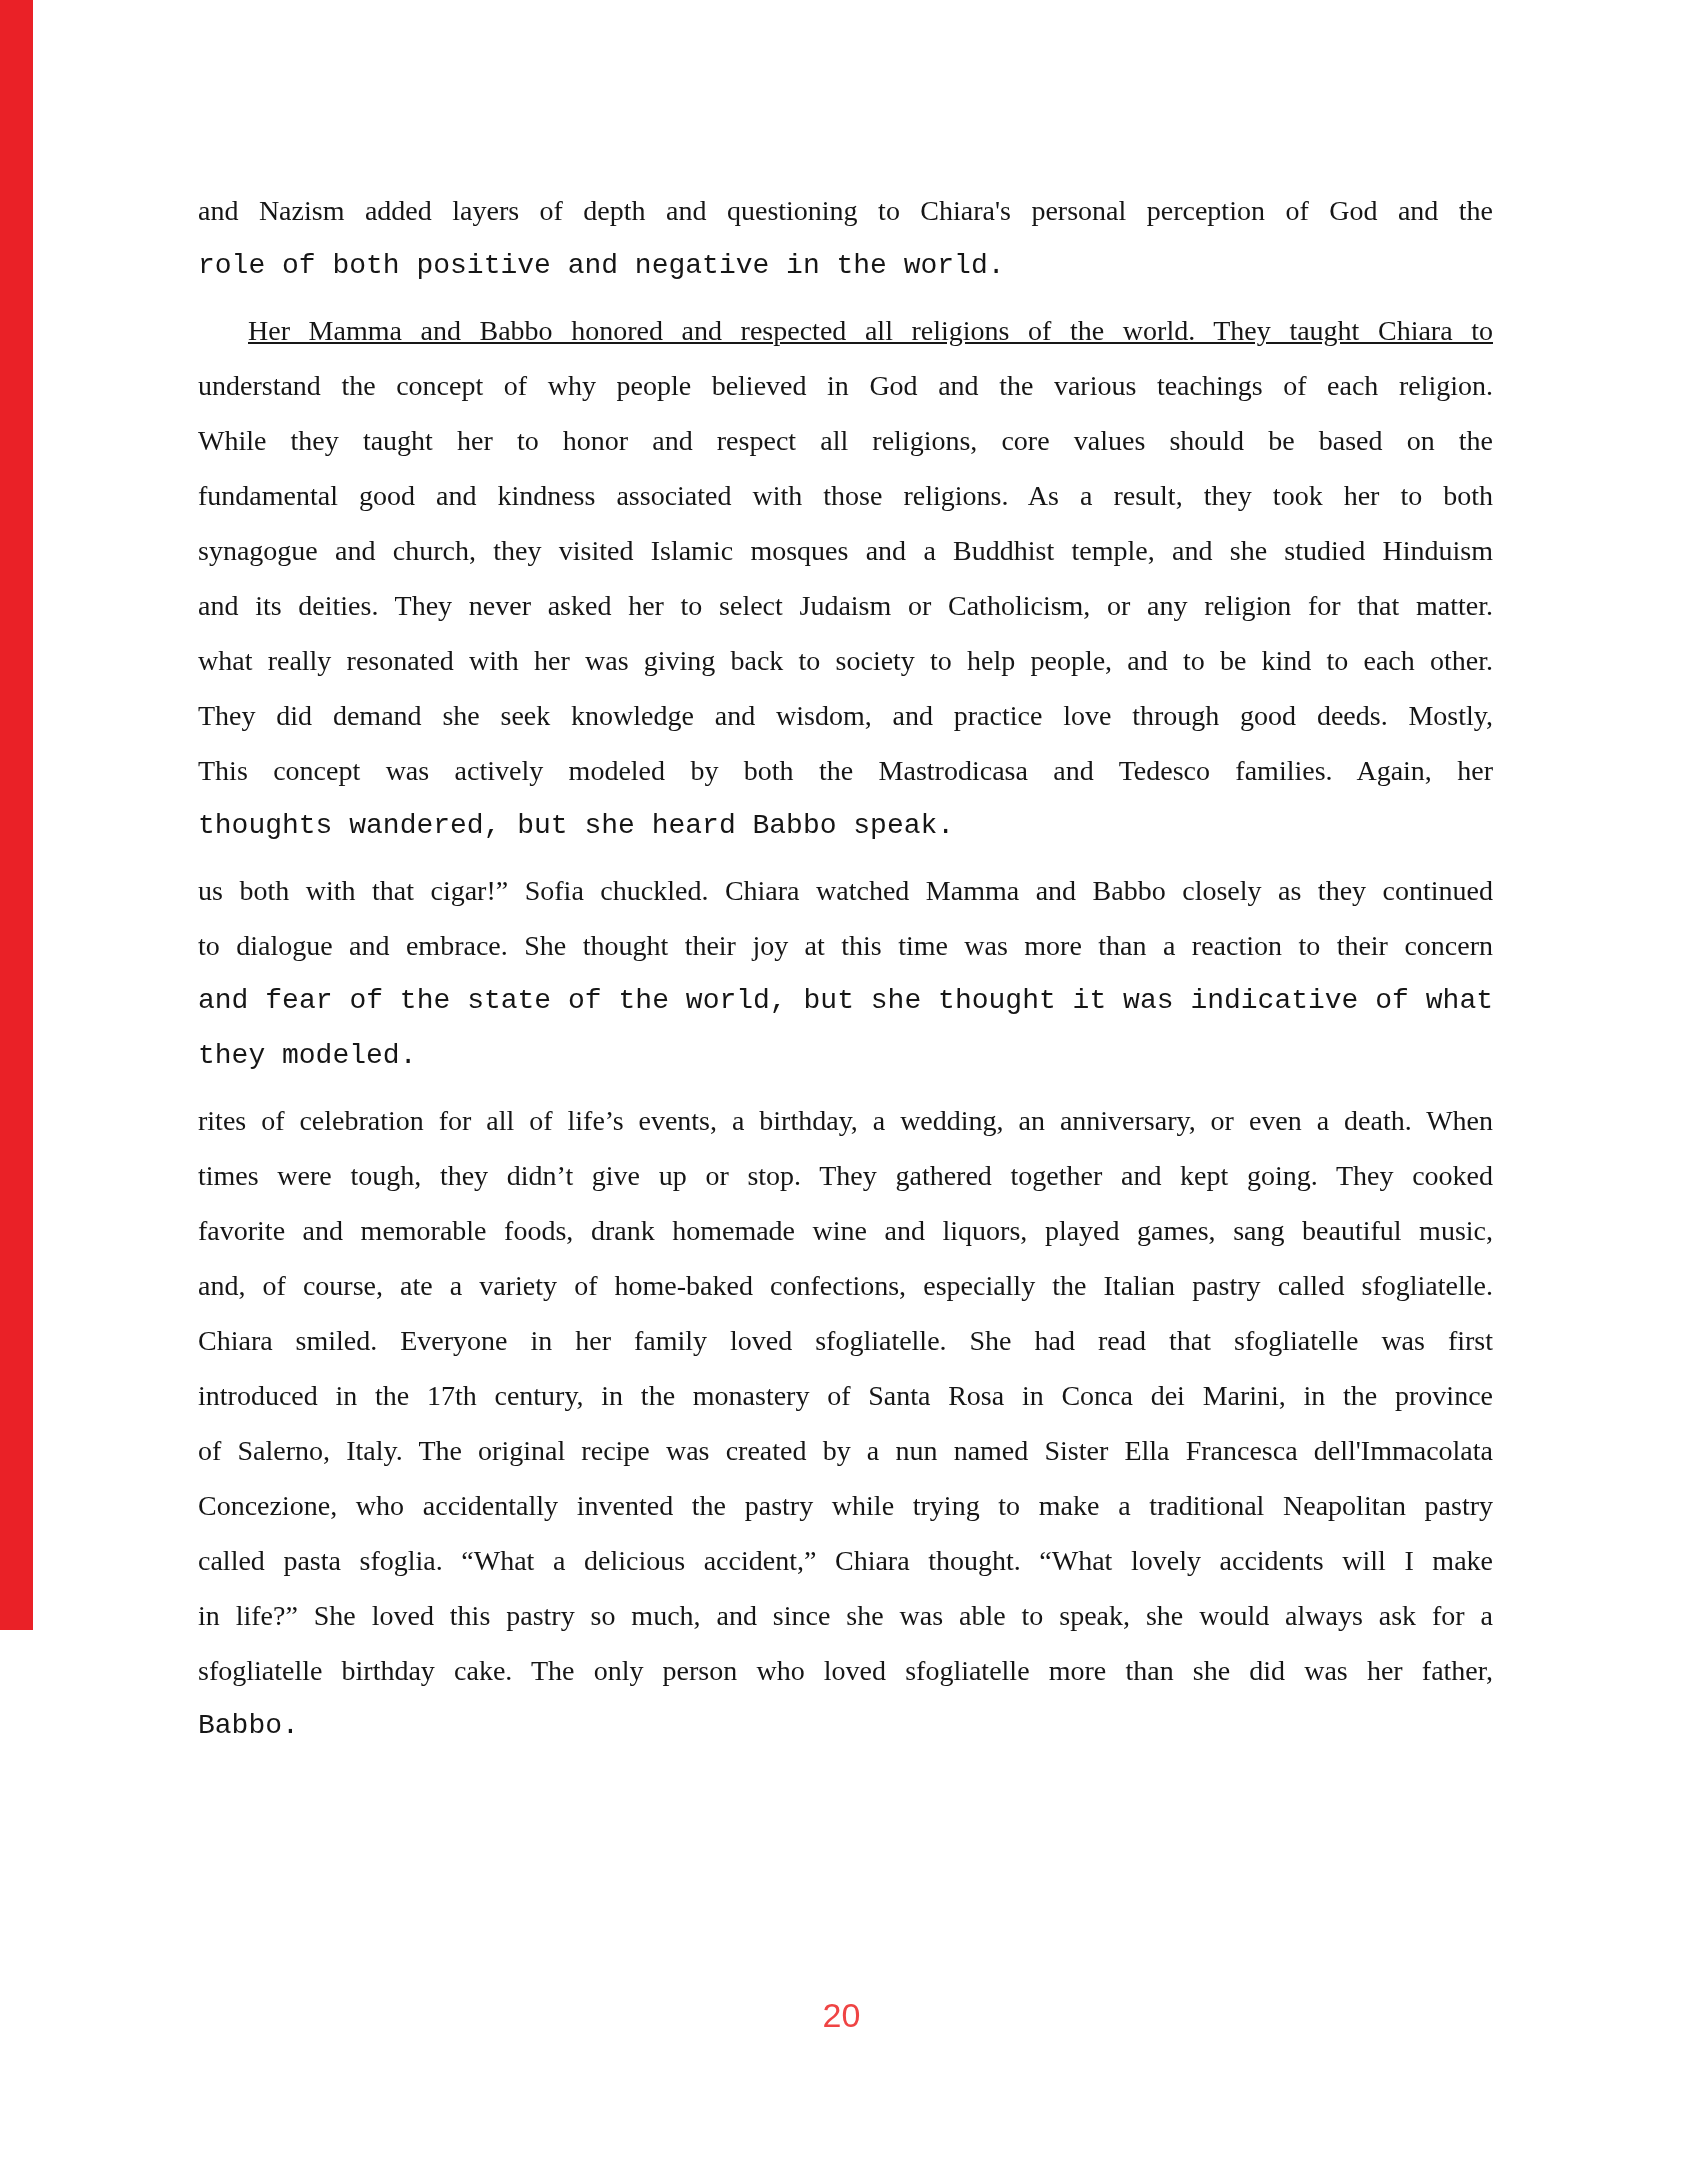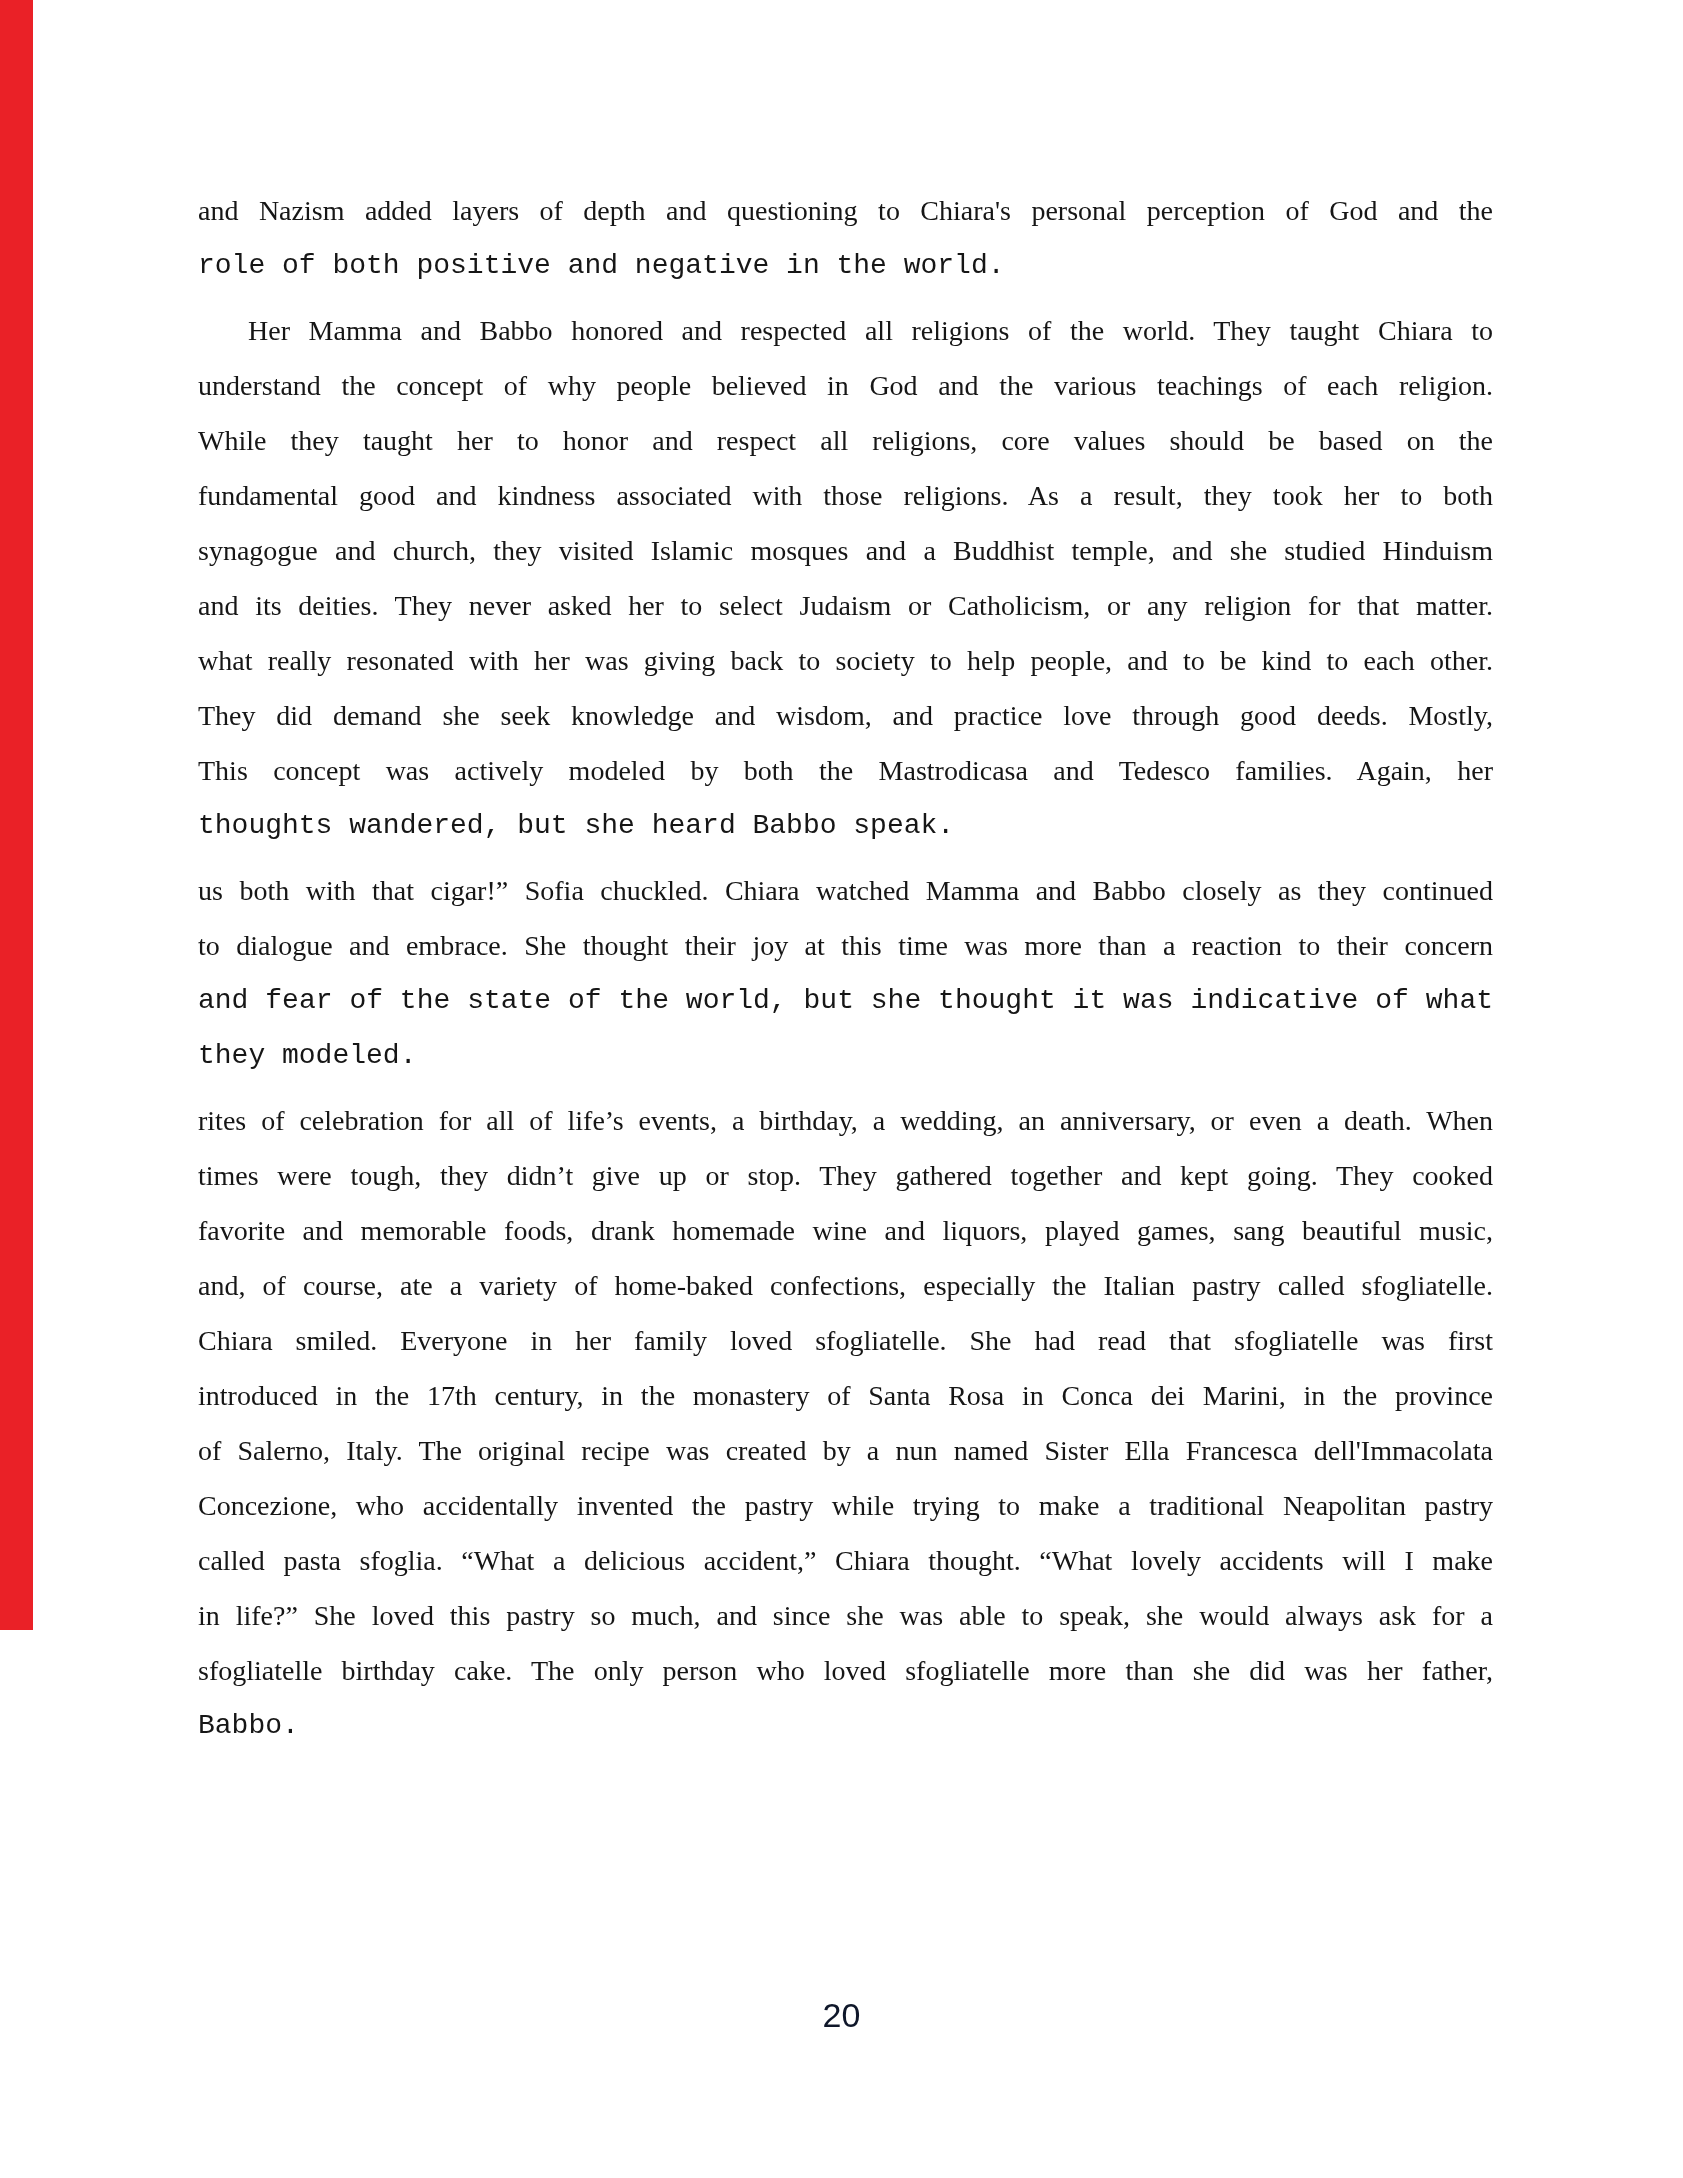--- a/index.html
+++ b/index.html
@@ -27,30 +27,30 @@
     font-size: 28px;
     line-height: 55px;
     color: #161616;
   }
   .para + .para { margin-top: 10px; }
   .ln {
     text-align: justify;
     text-align-last: justify;
   }
   .ln.last { text-align-last: left; font-family: Liberation Mono, monospace; }
-  .ln.indent { padding-left: 50px; }
+  .ln.indent { padding-left: 50px; text-decoration: underline; }
   .pageno {
     position: absolute;
     left: 0;
     right: 0;
     top: 1996px;
     text-align: center;
     font-family: "Liberation Sans", "DejaVu Sans", sans-serif;
     font-size: 34px;
-    color: #0f172a;
+    color: #ef4444;
   }
 </style>
 </head>
 <body>
 
 <div class="page">
 
   <div class="red-bar"></div>
 
   <main class="text-block">

